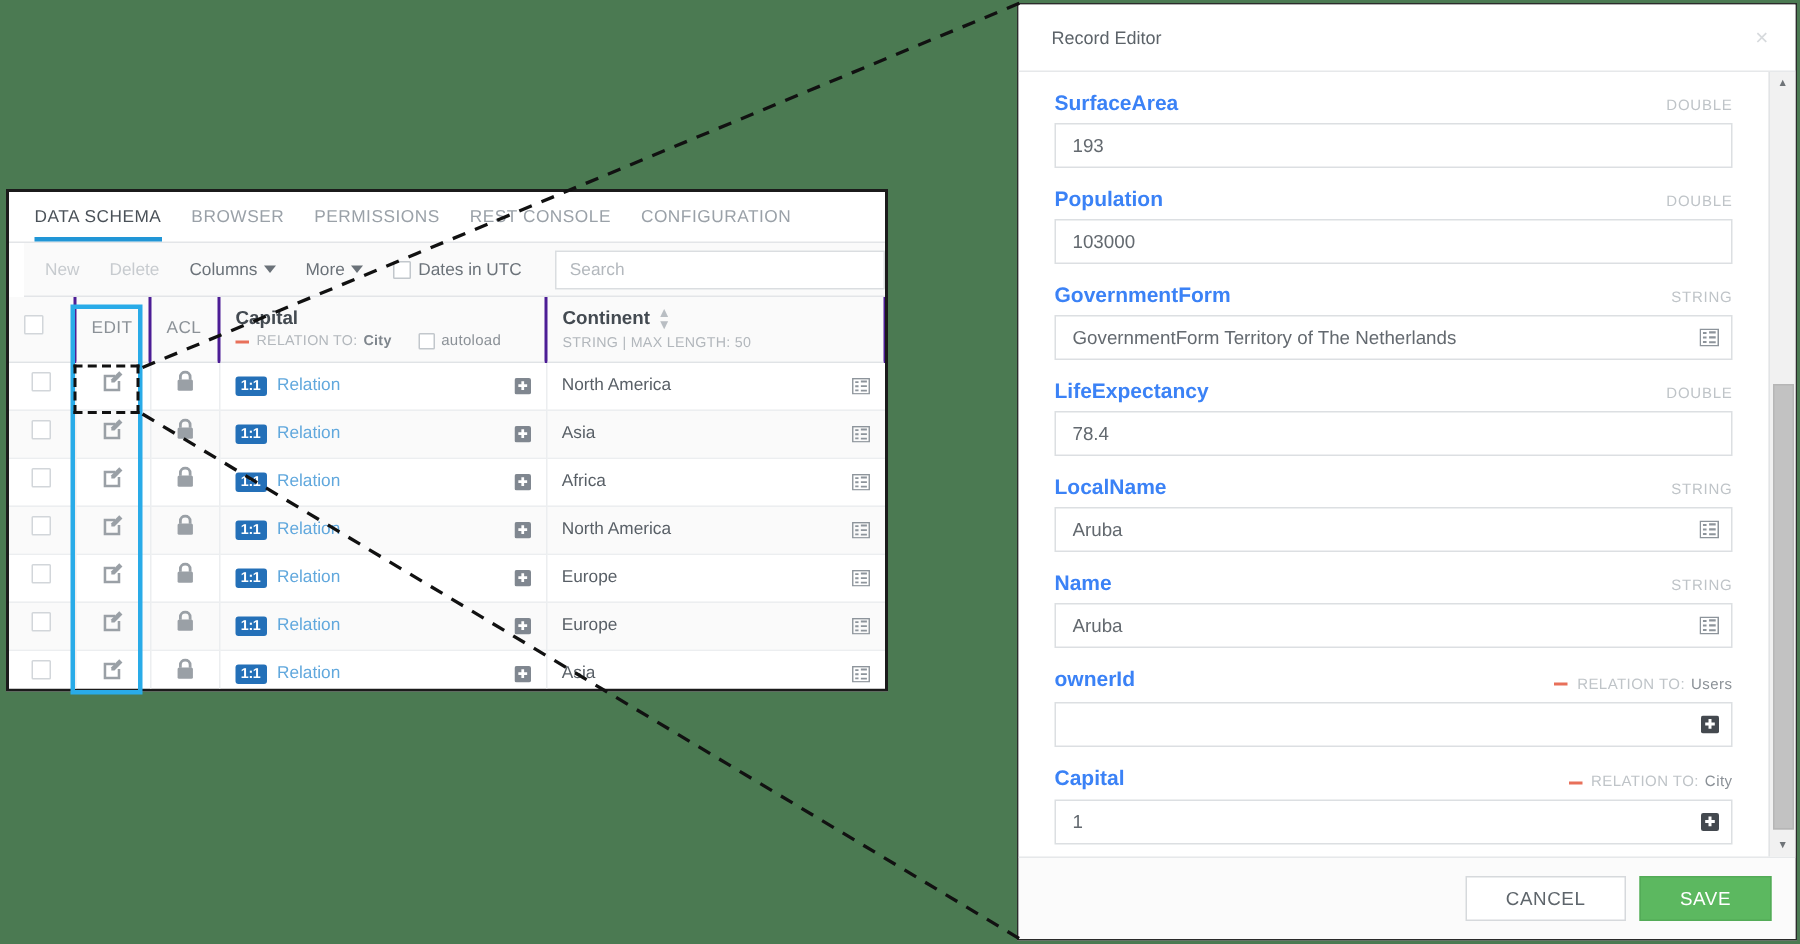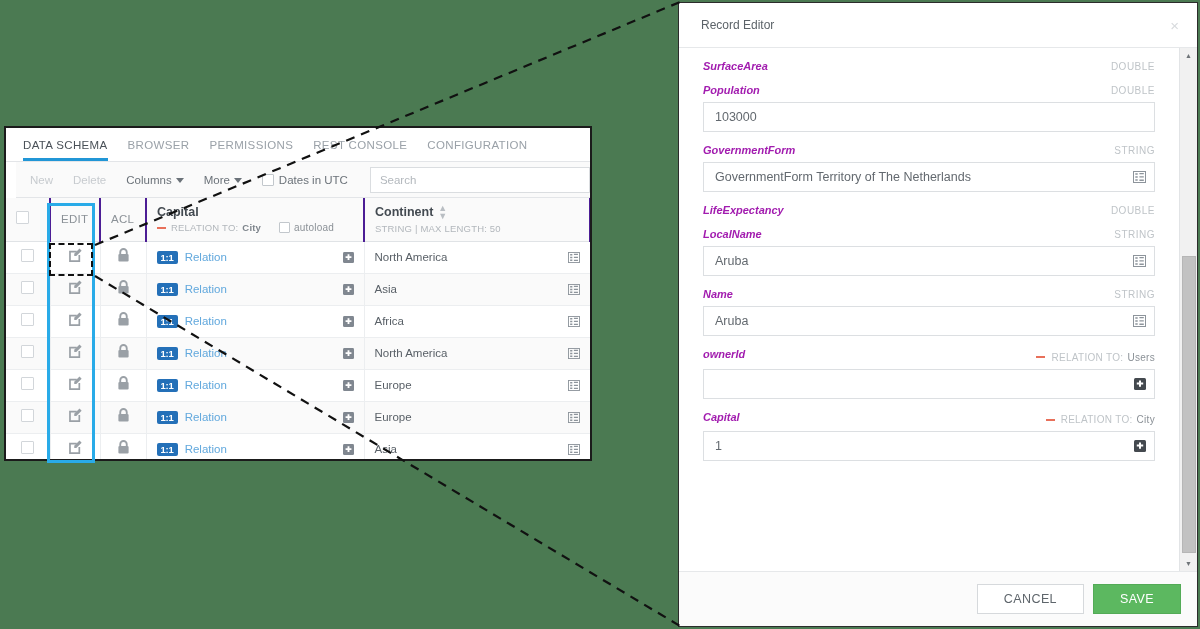--- a/index.html
+++ b/index.html
@@ -316,24 +316,23 @@
     box-sizing: border-box;
     overflow: hidden;
   }
   .field { margin-bottom: 12px; }
   .field-head {
     display: flex;
     align-items: baseline;
     margin-bottom: 6px;
   }
   .field-label {
-    font-size: 11px;
+    font-size: 14px;
     font-weight: bold;
-    color: #a21caf;
-    font-style: italic;
+    color: #3b82f6;
   }
   .field-type {
     margin-left: auto;
     font-size: 10px;
     color: #bfc4c8;
     letter-spacing: .5px;
   }
   .field-rel {
     margin-left: auto;
     font-size: 10px;
@@ -810,20 +809,23 @@
     </div>
 
     <div class="re-body">
       <div class="re-fields">
 
         <div class="field">
           <div class="field-head">
             <span class="field-label">SurfaceArea</span>
             <span class="field-type">DOUBLE</span>
           </div>
+          <div class="field-input">
+            <span class="val">193</span>
+          </div>
         </div>
 
         <div class="field">
           <div class="field-head">
             <span class="field-label">Population</span>
             <span class="field-type">DOUBLE</span>
           </div>
           <div class="field-input">
             <span class="val">103000</span>
           </div>
@@ -843,20 +845,23 @@
                 <path d="M6.4 2.6h4.4M6.4 5.9h4.4M6.4 9.2h4.4" stroke="#8d949b" stroke-width="1.4"></path>
               </svg>
               </span>
           </div>
         </div>
 
         <div class="field">
           <div class="field-head">
             <span class="field-label">LifeExpectancy</span>
             <span class="field-type">DOUBLE</span>
+          </div>
+          <div class="field-input">
+            <span class="val">78.4</span>
           </div>
         </div>
 
         <div class="field">
           <div class="field-head">
             <span class="field-label">LocalName</span>
             <span class="field-type">STRING</span>
           </div>
           <div class="field-input">
             <span class="val">Aruba</span>

